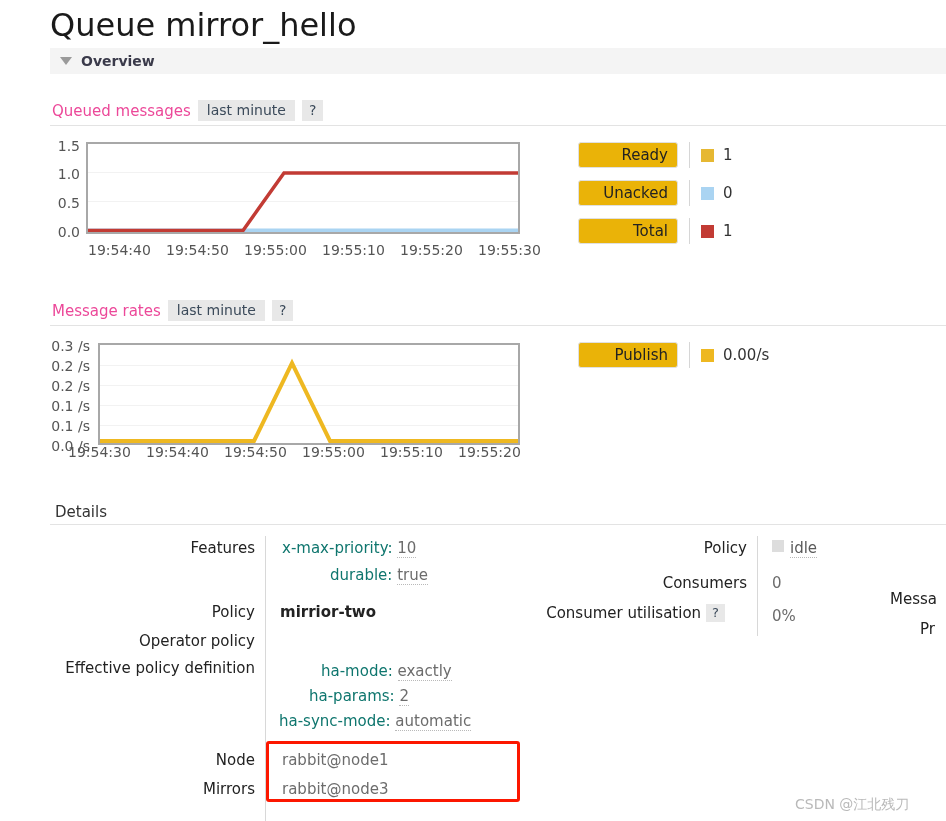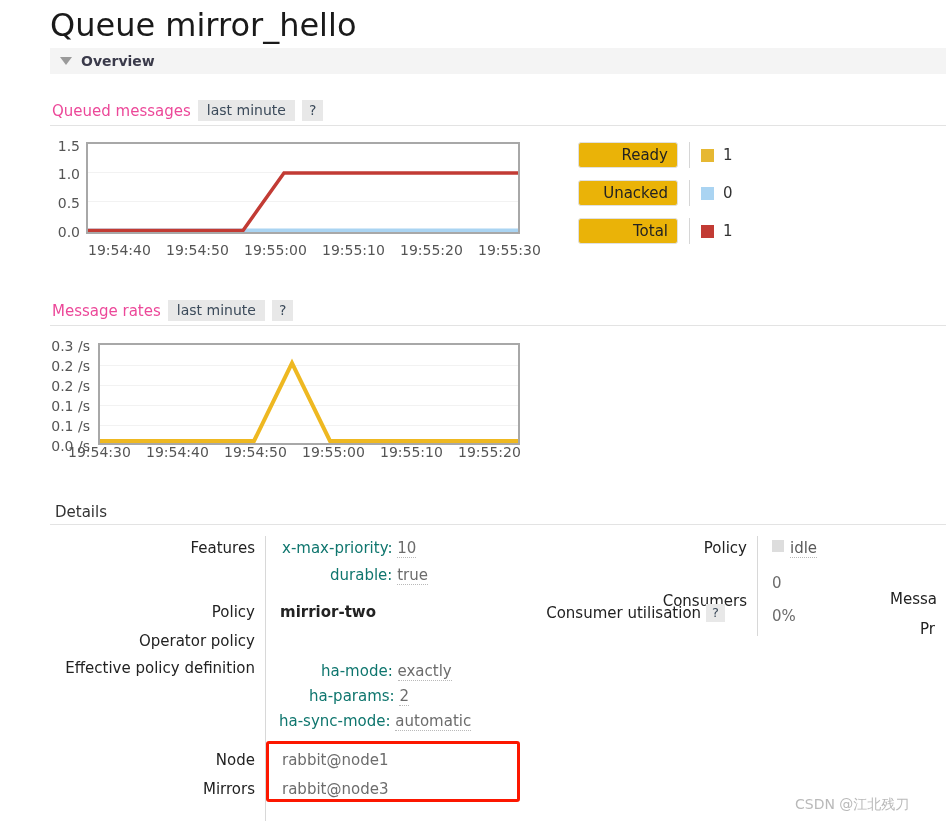--- a/index.html
+++ b/index.html
@@ -332,20 +332,26 @@
     </div>
 
     <div class="xtick" style="left:68px;  top:445px;">19:54:30</div>
     <div class="xtick" style="left:146px; top:445px;">19:54:40</div>
     <div class="xtick" style="left:224px; top:445px;">19:54:50</div>
     <div class="xtick" style="left:302px; top:445px;">19:55:00</div>
     <div class="xtick" style="left:380px; top:445px;">19:55:10</div>
     <div class="xtick" style="left:458px; top:445px;">19:55:20</div>
   </div>
 
+  <div class="legend-row" style="left:578px; top:342px;">
+    <div class="legend-btn">Publish</div>
+    <div class="legend-div"></div>
+    <span class="swatch" style="background:#eeb821;"></span>
+    <span class="legend-val">0.00/s</span>
+  </div>
 
   <div class="details-head">Details</div>
   <div class="details-rule"></div>
 
   <div class="dsep" style="left:265px; top:536px; height:285px;"></div>
 
   <div class="dlabel" style="left:60px; top:539px; width:195px;">Features</div>
   <div class="dval" style="left:282px; top:539px;">
     <span class="kv-key">x-max-priority:</span>
     <span class="kv-val">10</span>
@@ -381,21 +387,21 @@
   <div class="dlabel" style="left:60px; top:780px; width:195px;">Mirrors</div>
   <div class="dval muted" style="left:282px; top:780px;">rabbit@node3</div>
 
   <div class="dsep" style="left:757px; top:536px; height:100px;"></div>
 
   <div class="dlabel" style="left:560px; top:539px; width:187px;">Policy</div>
   <div class="dval" style="left:772px; top:539px;">
     <span class="state-box"></span><span class="state-text">idle</span>
   </div>
 
-  <div class="dlabel" style="left:560px; top:592px; width:187px;">Consumers</div>
+  <div class="dlabel" style="left:560px; top:574px; width:187px;">Consumers</div>
   <div class="dval muted" style="left:772px; top:574px;">0</div>
 
   <div class="dlabel" style="left:540px; top:604px; width:185px;">
     <span>Consumer utilisation</span><span class="help-chip">?</span>
   </div>
   <div class="dval muted" style="left:772px; top:607px;">0%</div>
 
   <div class="dlabel" style="left:890px; top:590px; width:56px; text-align:left;">Messa</div>
   <div class="dlabel" style="left:920px; top:620px; width:46px; text-align:left;">Pr</div>
 

